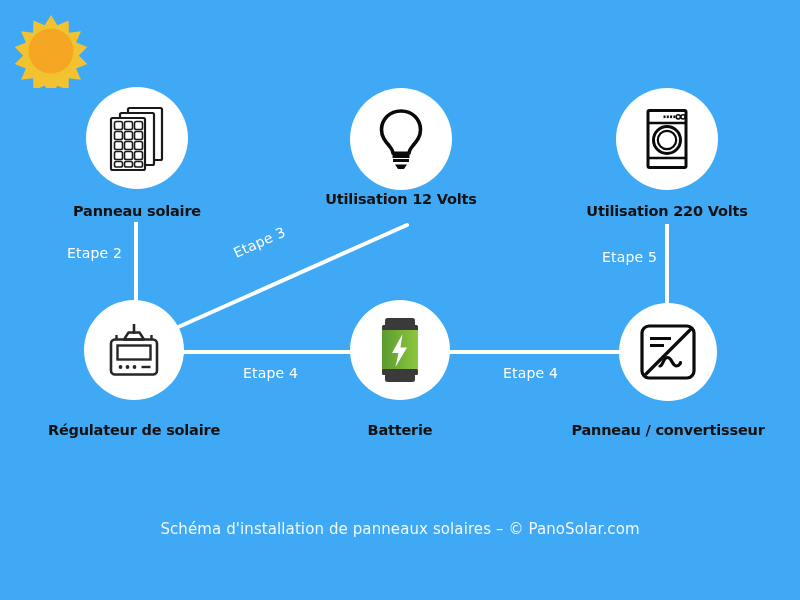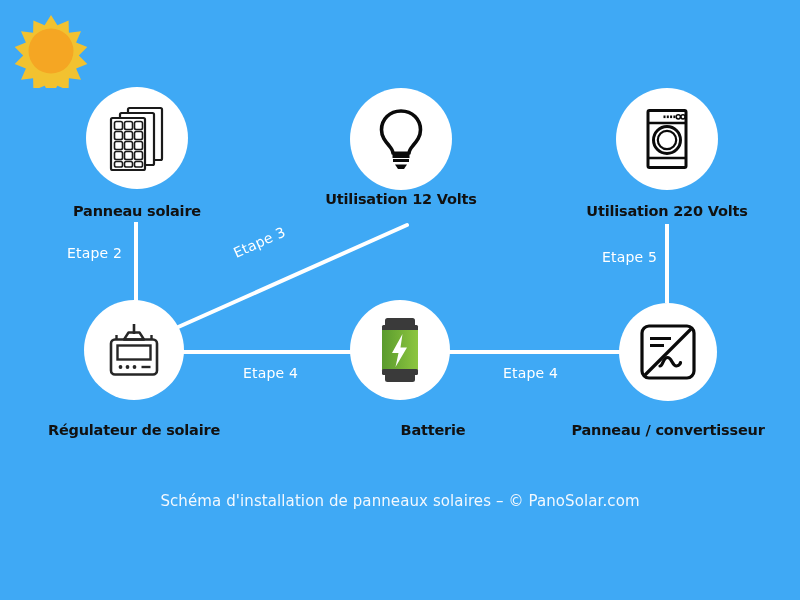--- a/index.html
+++ b/index.html
@@ -52,21 +52,21 @@
     font-family: "DejaVu Sans", "Liberation Sans", sans-serif;
     font-weight: normal;
     font-size: 14px;
     color: #FFFFFF;
     white-space: nowrap;
     letter-spacing: 0.2px;
   }
   .footer-text {
     position: absolute;
     left: 400px;
-    top: 492px;
+    top: 520px;
     transform: translateX(-50%);
     font-family: "DejaVu Sans", "Liberation Sans", sans-serif;
     font-size: 15px;
     color: #F2F8FE;
     white-space: nowrap;
     letter-spacing: 0.1px;
   }
   .sun {
     position: absolute;
     left: 14px;
@@ -182,21 +182,21 @@
         </linearGradient>
       </defs>
       <rect x="7" y="2" width="30" height="9" rx="2.5" fill="#3A3A3A"></rect>
       <rect x="4" y="9" width="36" height="6" rx="1.5" fill="#3A3A3A"></rect>
       <rect x="4" y="14" width="36" height="40" fill="url(#battGrad)"></rect>
       <rect x="4" y="53" width="36" height="6" rx="1.5" fill="#3A3A3A"></rect>
       <rect x="7" y="57" width="30" height="9" rx="2.5" fill="#3A3A3A"></rect>
       <polygon points="24.5,18 14,37 20.5,37 17.5,51 29,31.5 22.5,31.5" fill="#FFFFFF"></polygon>
     </svg>
   </div>
-  <div class="node-label" style="left:400px; top:422px;margin-left:33px;">Batterie</div>
+  <div class="node-label" style="left:400px; top:422px;">Batterie</div>
 
   <div class="node-circle" style="left:619px; top:303px; width:98px; height:98px;">
     <svg class="icon-svg" width="60" height="60" viewBox="0 0 60 60">
       <rect x="4" y="4" width="52" height="52" rx="7" fill="none" stroke="#0A0A0A" stroke-width="3.2"></rect>
       <line x1="7" y1="53" x2="53" y2="7" stroke="#0A0A0A" stroke-width="3.2"></line>
       <line x1="12" y1="16.5" x2="33" y2="16.5" stroke="#0A0A0A" stroke-width="3"></line>
       <line x1="12" y1="23.5" x2="26" y2="23.5" stroke="#0A0A0A" stroke-width="3"></line>
       <path d="M22 44 C25 44 25 35.5 29.5 35.5 C34 35.5 34 44 38.5 44 C42 44 42.5 40.5 42.5 40.5" fill="none" stroke="#0A0A0A" stroke-width="3.2" stroke-linecap="round"></path>
     </svg>
   </div>

